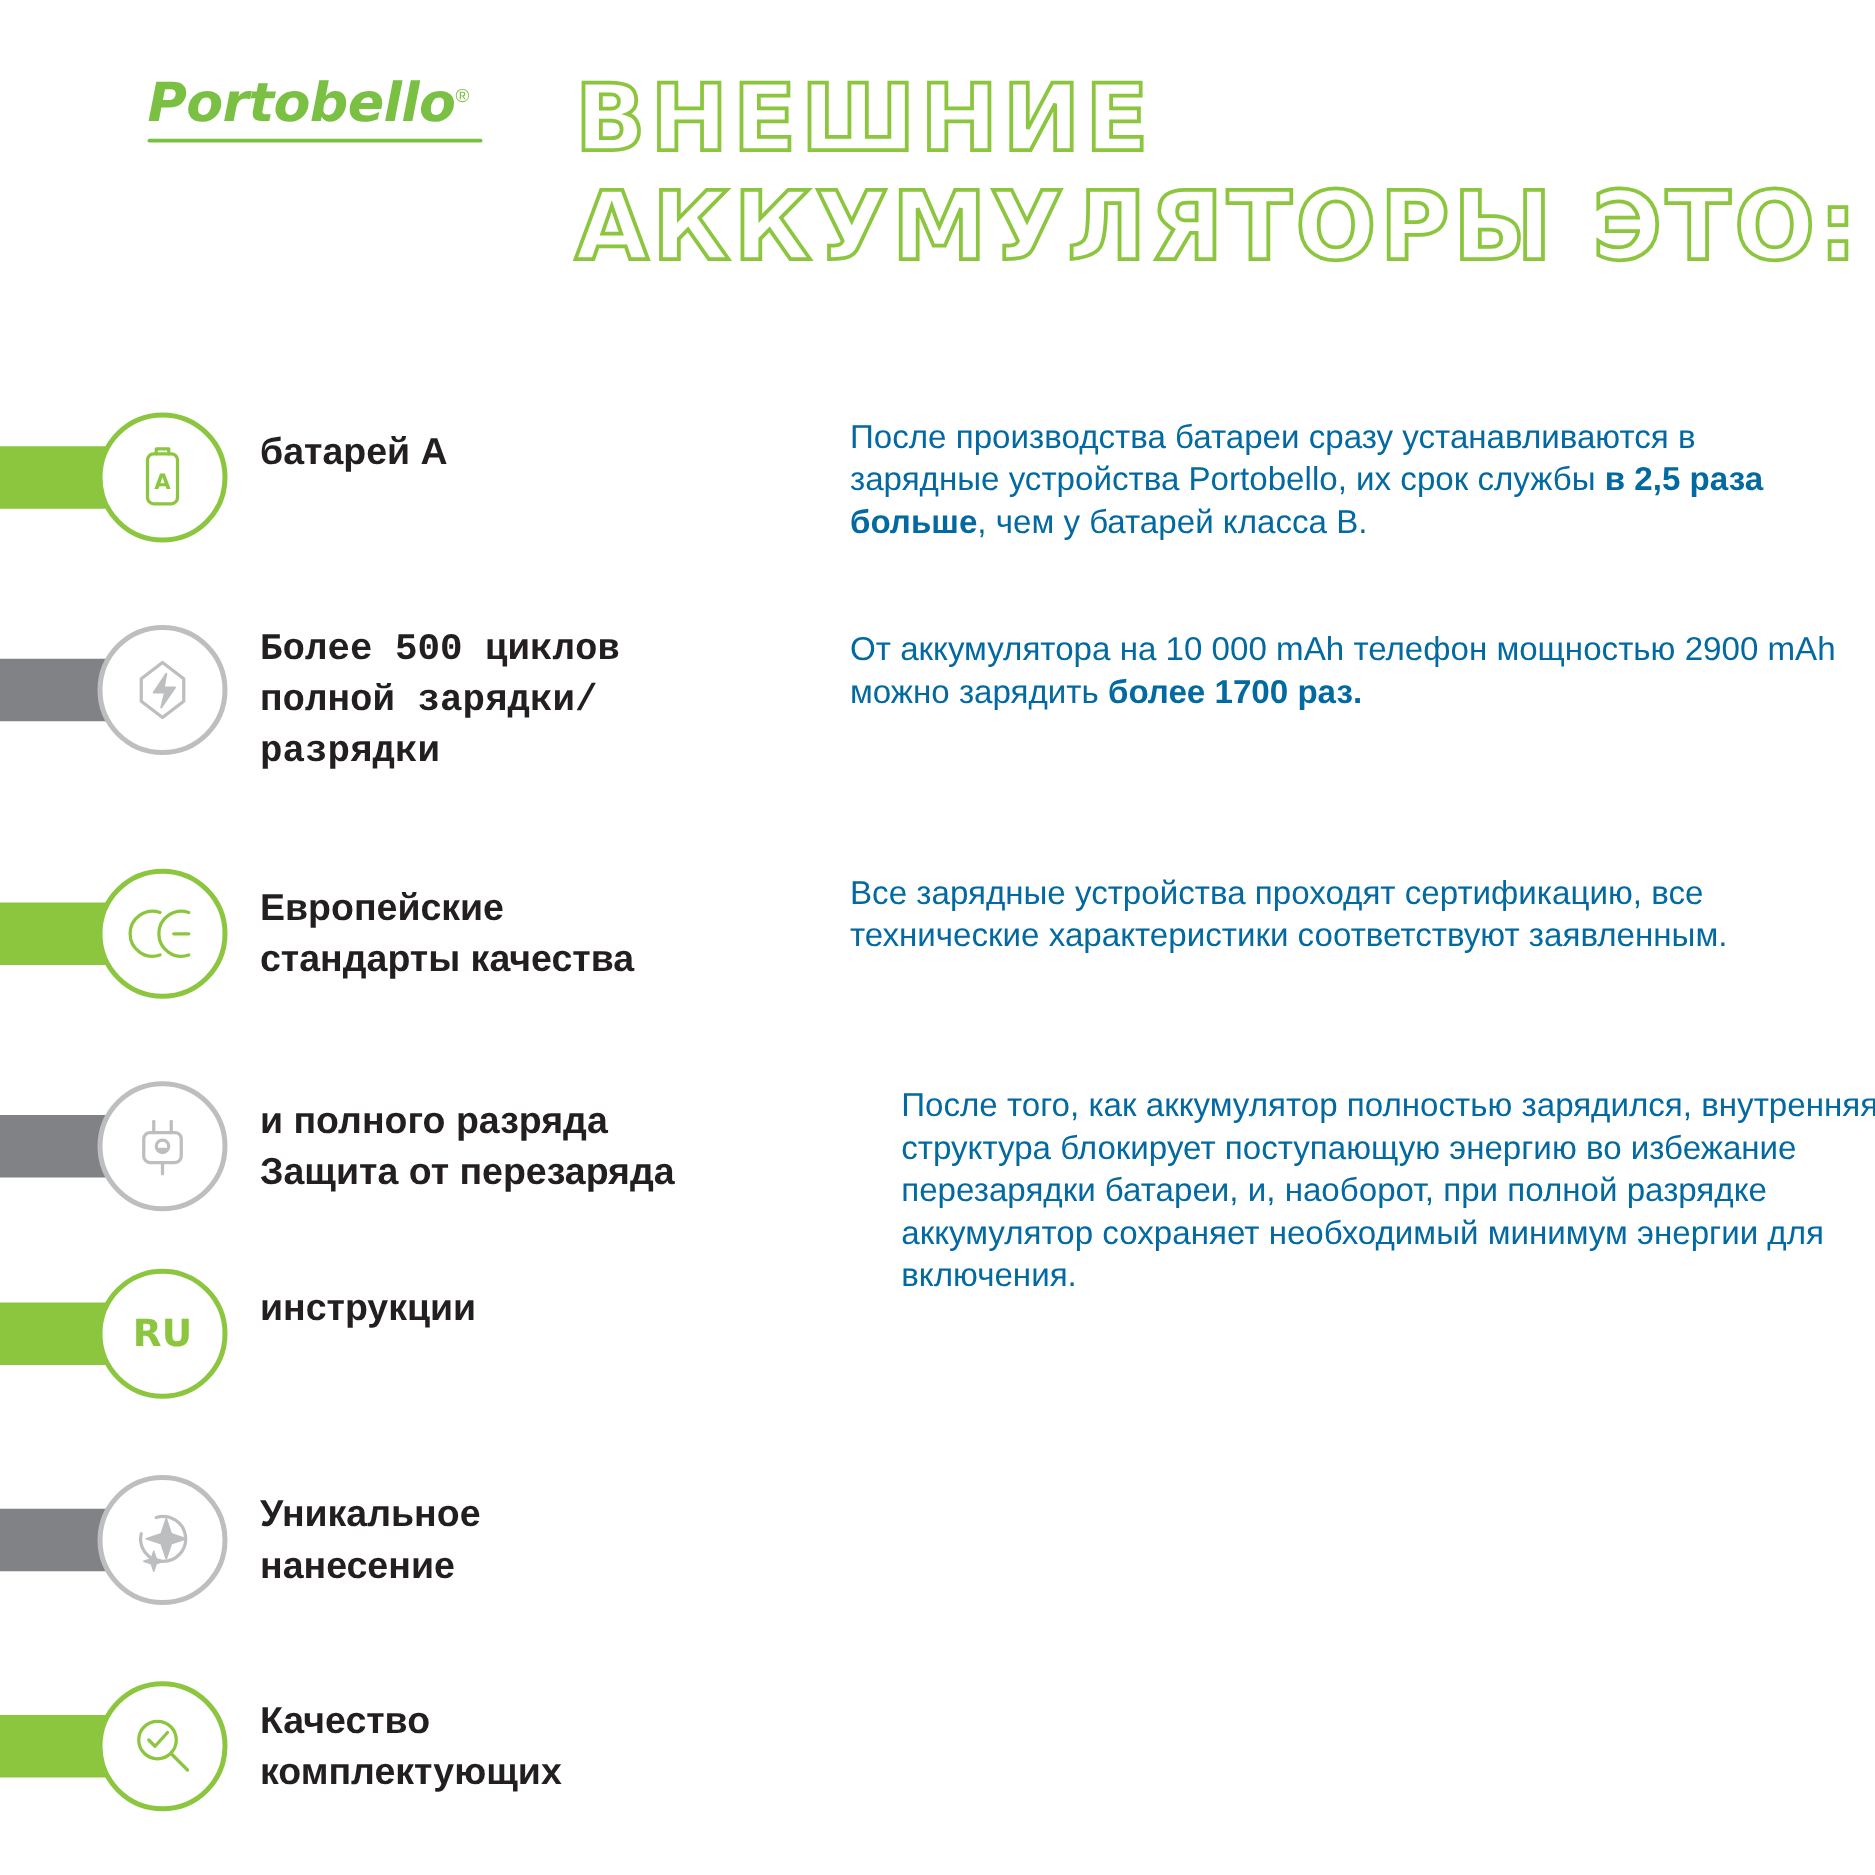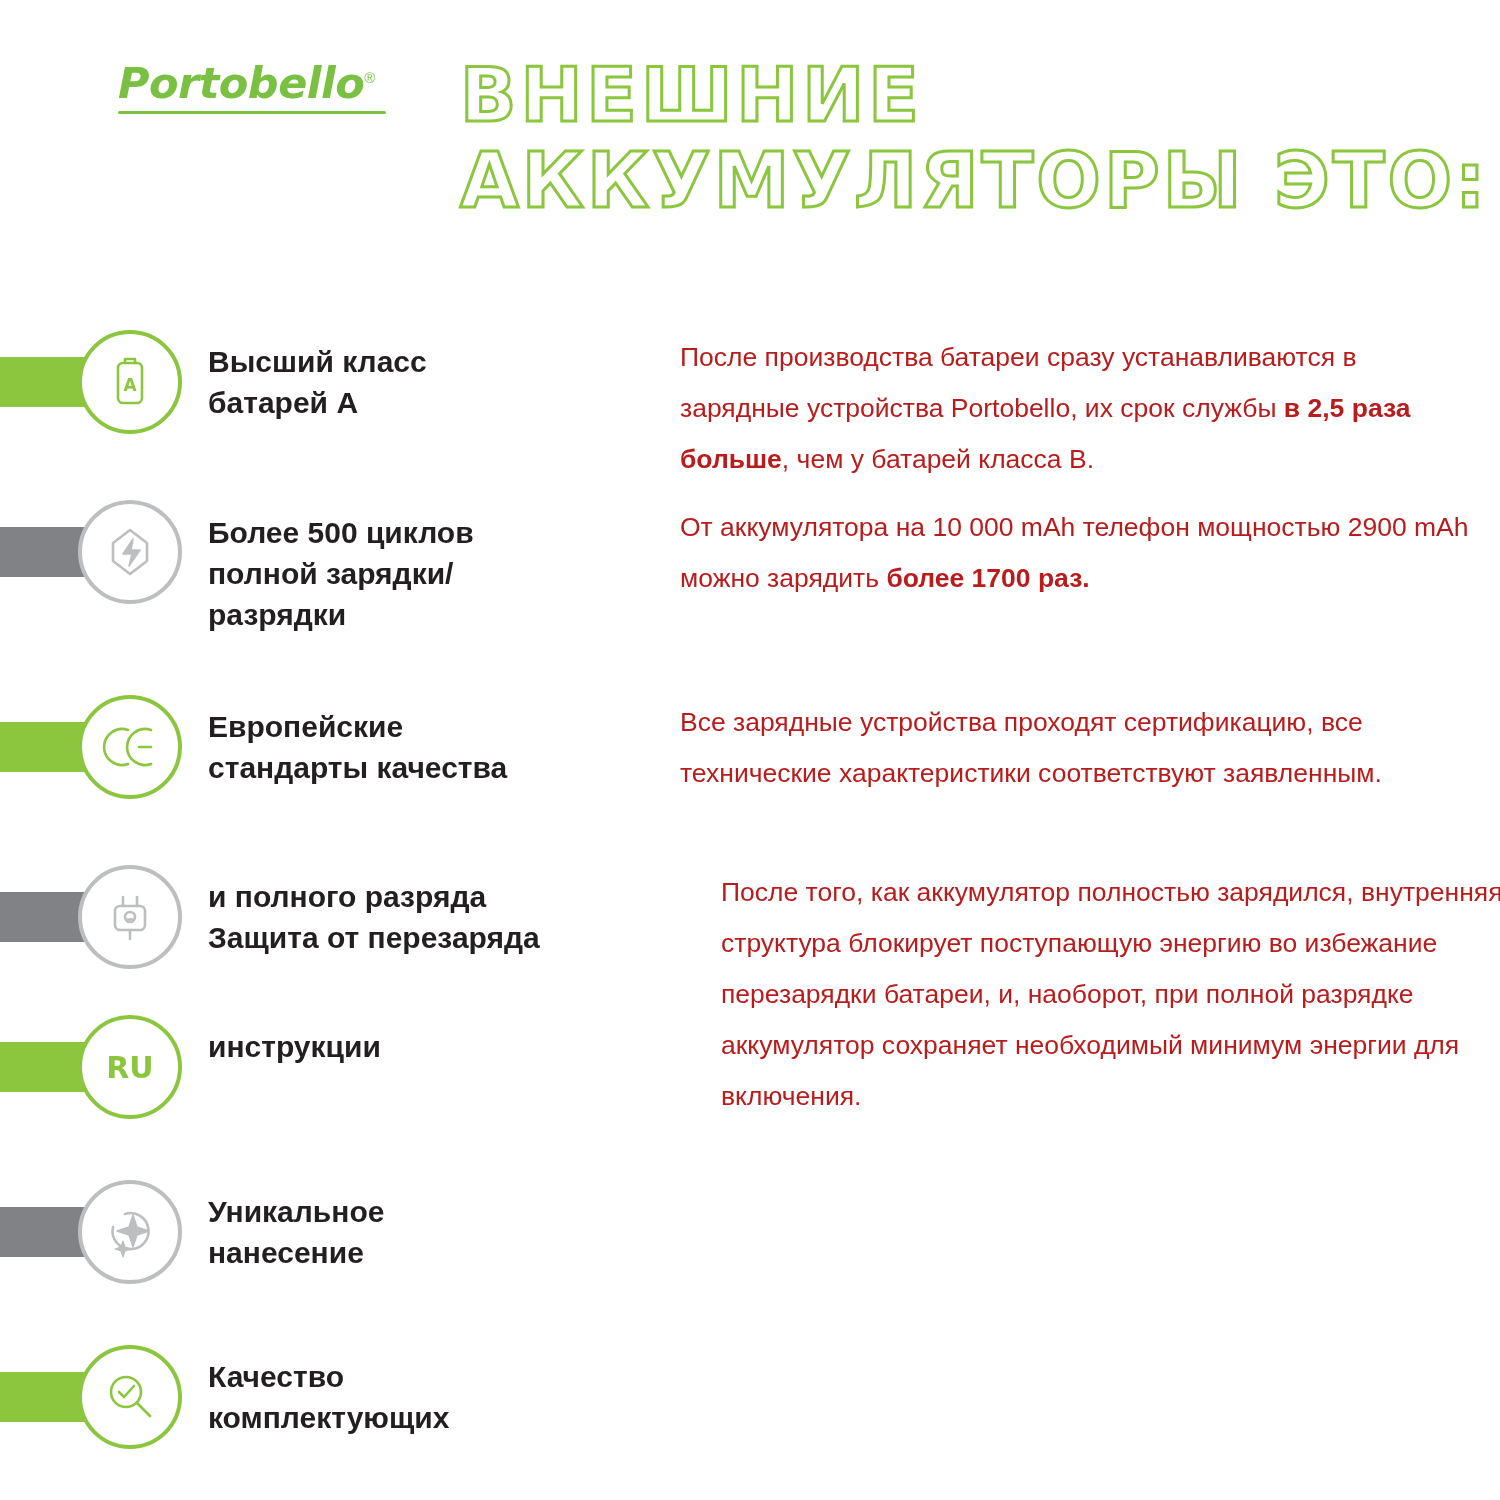--- a/index.html
+++ b/index.html
@@ -142,22 +142,22 @@
     font-weight: bold;
     line-height: 41px;
     color: #231f20;
   }
 
   .feature-body {
     position: absolute;
     left: 680px;
     width: 790px;
     font-size: 26.5px;
-    line-height: 51px;
-    color: #b91c1c;
+    line-height: 34px;
+    color: #0369a1;
   }
   .feature-body b { font-weight: bold; }
 
   
   .glyph-text {
     font-family: "DejaVu Sans", sans-serif;
     font-weight: bold;
     font-size: 30px;
     color: #8cc63f;
     text-align: center;
@@ -186,36 +186,35 @@
           <div class="bar green"></div>
           <div class="circle green">
             <svg width="62" height="62" viewBox="0 0 62 62" fill="none" stroke="#8cc63f" stroke-width="2.6" stroke-linecap="round" stroke-linejoin="round">
               <rect x="19" y="12" width="24" height="40" rx="5"></rect>
               <path d="M26 12 v-4 h10 v4"></path>
               <text x="31" y="40" font-size="17" font-family="DejaVu Sans" font-weight="bold" fill="#8cc63f" stroke="none" text-anchor="middle">A</text>
             </svg>
           </div>
         </div>
         <div class="feature-title" style="top: 11px;">
-          <div>Высший класс</div>
           <div>батарей А</div>
         </div>
         <div class="feature-body" style="top: 2px;"><span>После производства батареи сразу устанавливаются в зарядные устройства Portobello, их срок службы </span><b>в 2,5 раза больше</b><span>, чем у батарей класса B.</span></div>
       </div>
       <div class="row" style="top: 200px;">
         <div class="icon-block">
           <div class="bar grey"></div>
           <div class="circle grey">
             <svg width="62" height="62" viewBox="0 0 62 62" fill="none" stroke="#bcbec0" stroke-width="2.6" stroke-linecap="round" stroke-linejoin="round">
               <path d="M31 9 L48 22 v18 L31 53 L14 40 V22 Z"></path>
               <path d="M34 18 L24 33 h9 l-3 12 11-16 h-9 z" fill="#bcbec0" stroke="#bcbec0" stroke-width="1.6"></path>
             </svg>
           </div>
         </div>
-        <div class="feature-title" style="top: 12px;">
+        <div class="feature-title" style="top: 0px; font-family: Liberation Mono, monospace;">
           <div>Более 500 циклов</div>
           <div>полной зарядки/</div>
           <div>разрядки</div>
         </div>
         <div class="feature-body" style="top: 2px;"><span>От аккумулятора на 10 000 mAh телефон мощностью 2900 mAh можно зарядить </span><b>более 1700 раз.</b></div>
       </div>
       <div class="row" style="top: 395px;">
         <div class="icon-block">
           <div class="bar green"></div>
           <div class="circle green">

